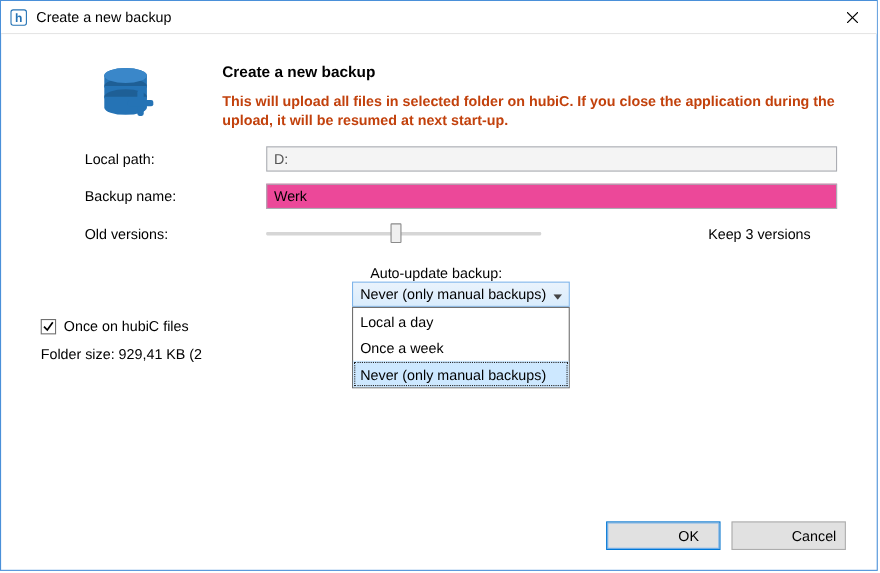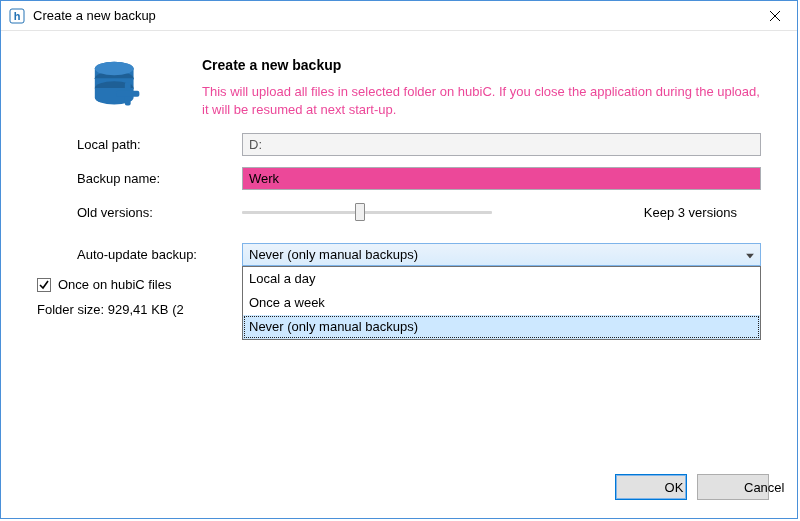--- a/index.html
+++ b/index.html
@@ -67,21 +67,22 @@
       padding-top: 2px;
     }
     .header-text .htitle {
       font-weight: 600;
       font-size: 14px;
       margin-bottom: 10px;
     }
     .header-text .hdesc {
       font-size: 13px;
       line-height: 1.4;
-      color: #ec4899;
+      color: #c2410c;
+      font-weight: bold;
     }
 
     .form-rows {
       margin-top: 8px;
     }
     .form-row {
       display: flex;
       align-items: center;
       margin-bottom: 8px;
       min-height: 26px;
@@ -208,21 +209,21 @@
     }
 
     .button-bar {
       position: absolute;
       bottom: 18px;
       right: 28px;
       display: flex;
       gap: 10px;
     }
     .btn {
-      width: 72px;
+      width: 104px;
       height: 26px;
       border: 1px solid #adadad;
       background: #e1e1e1;
       font-family: inherit;
       font-size: 13px;
       cursor: pointer;
       padding-left: 46px;
     }
     .btn.default {
       border: 1px solid #0078d7;
@@ -289,21 +290,21 @@
         <div class="form-label">Old versions:</div>
         <div class="slider-cell">
           <div class="slider-track-wrap">
             <div class="slider-track"></div>
             <div class="slider-thumb"></div>
           </div>
           <div class="slider-label-right">Keep 3 versions</div>
         </div>
       </div>
 
-      <div class="form-row" style="margin-top:16px;">
+      <div class="form-row" style="margin-top:16px;flex-direction:column;">
         <div class="form-label">Auto-update backup:</div>
         <div class="combo">
           <div class="combo-display">
             <span>Never (only manual backups)</span>
             <span class="combo-arrow">
               <svg width="8" height="5" viewBox="0 0 8 5">
                   <path d="M0 0 L4 5 L8 0 Z" fill="#444"></path>
                 </svg>
             </span>
           </div>

